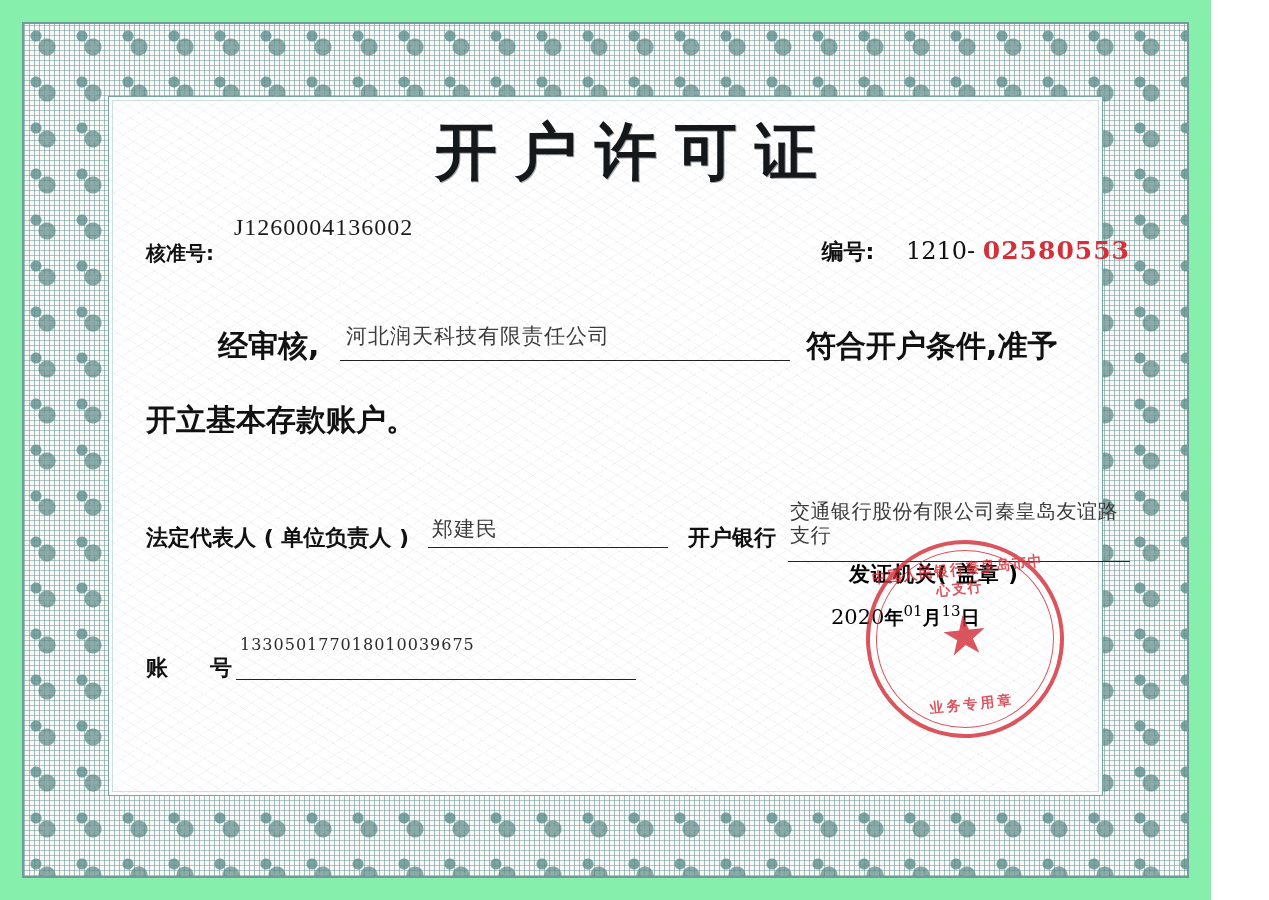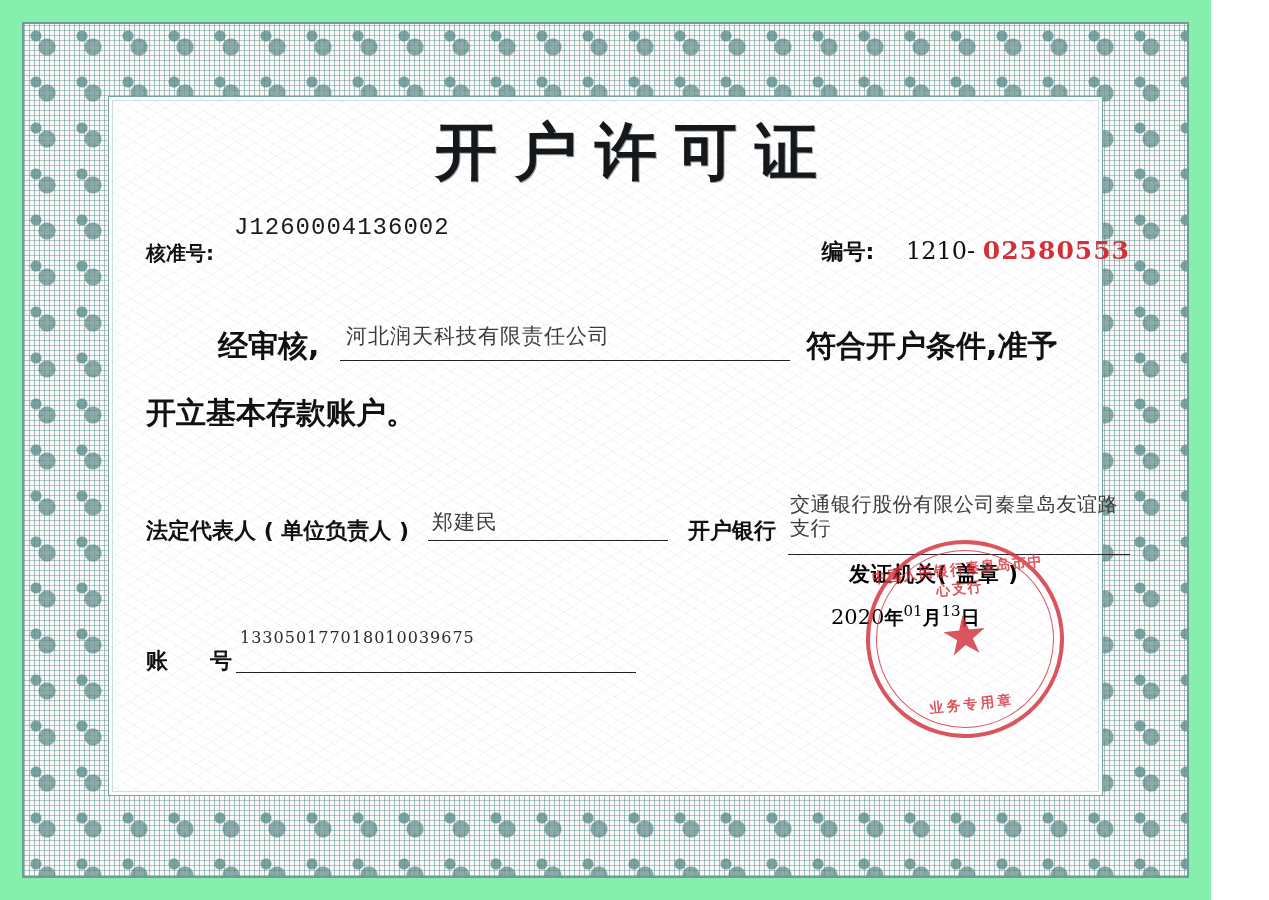--- a/index.html
+++ b/index.html
@@ -120,21 +120,21 @@
     left: 6px;
     top: 22px;
     font-size: 20px;
     font-weight: bold;
     font-family: "DejaVu Sans", sans-serif;
   }
   .approval-value {
     position: absolute;
     left: 94px;
     top: -4px;
-    font-family: Liberation Mono, monospace;
+    font-family: Liberation Serif, serif;
     font-size: 24px;
     letter-spacing: 1px;
     color: #1b1b1b;
     text-align: right;
   }
   .serial-block {
     position: absolute;
     right: 0;
     top: 18px;
     font-size: 22px;
@@ -180,21 +180,21 @@
     color: #3b3b3b;
     letter-spacing: 1px;
   }
   .b1-post {
     position: absolute;
     left: 666px;
     top: 10px;
   }
 
   .body-line-2 {
-    margin-top: 17px;
+    margin-top: 24px;
     margin-left: 6px;
     font-size: 30px;
     font-weight: bold;
   }
 
   
   .row-mid {
     position: relative;
     height: 78px;
     margin-top: 60px;

